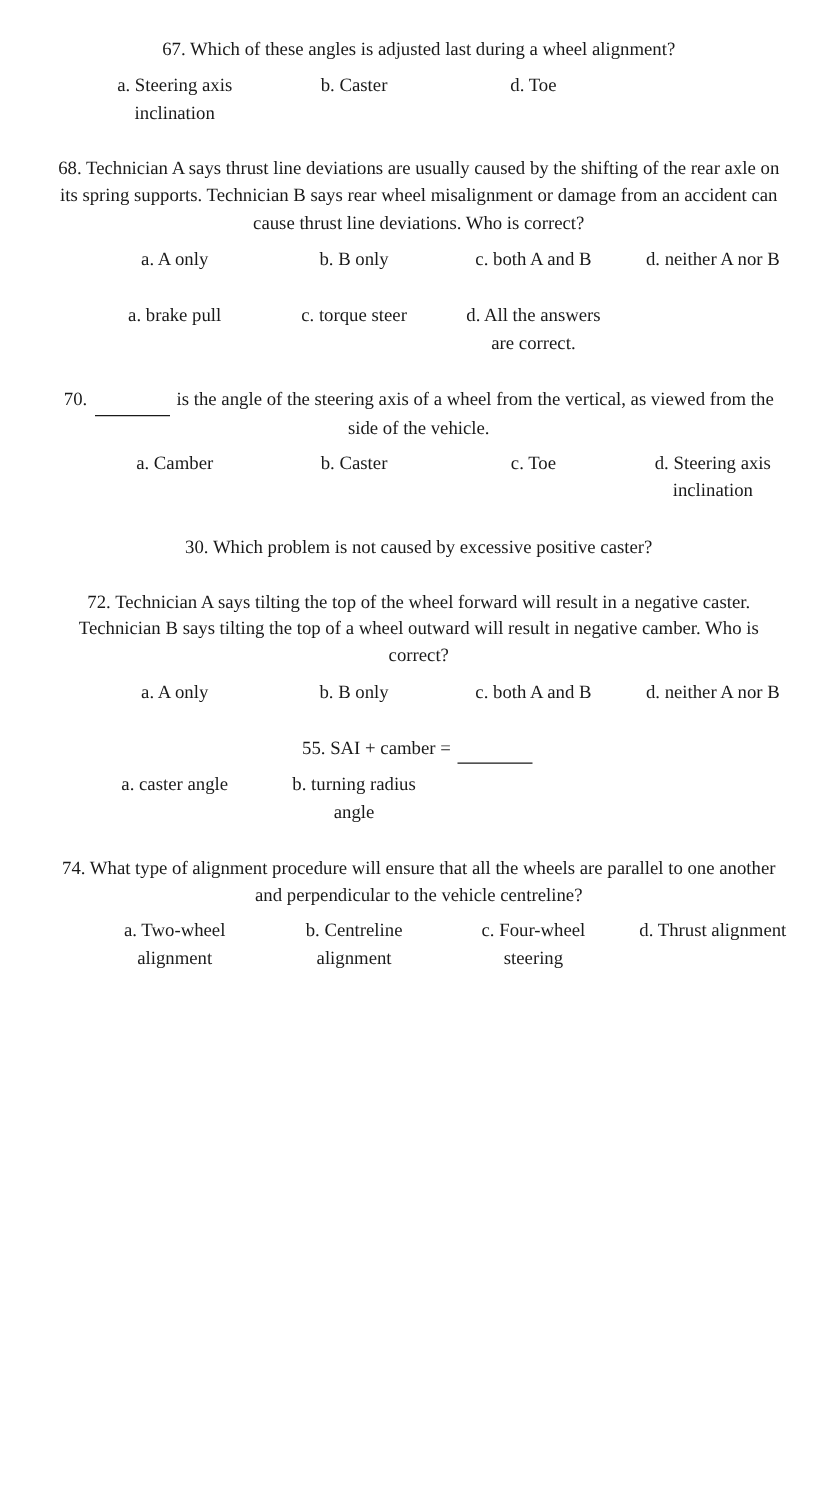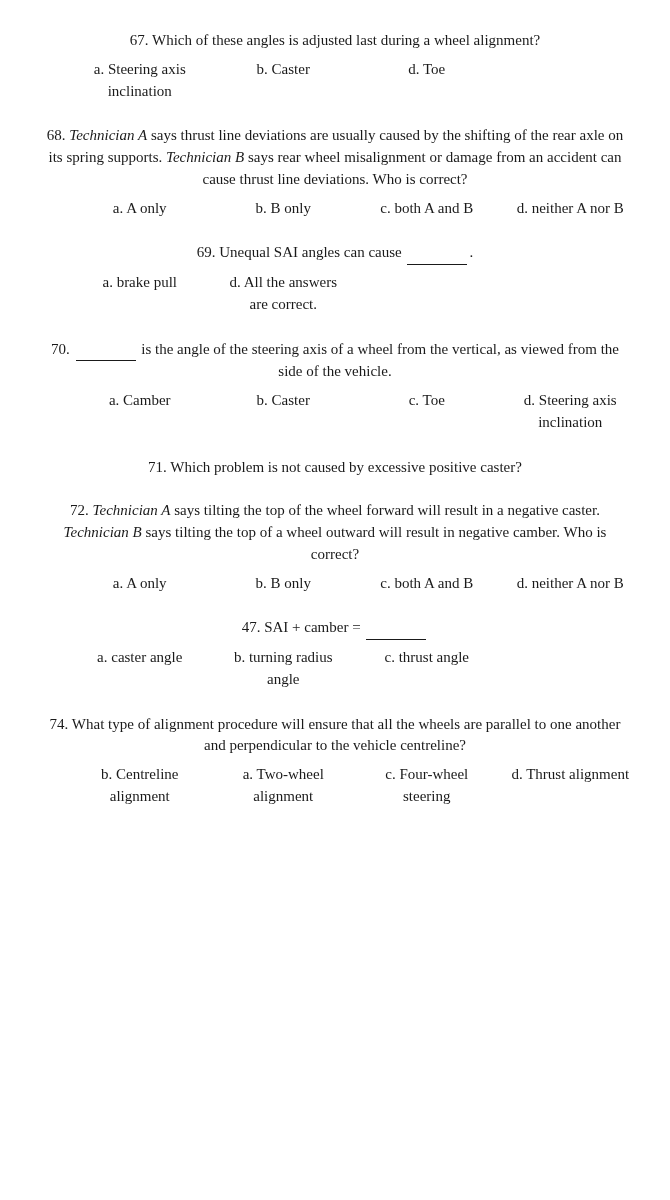--- a/index.html
+++ b/index.html
@@ -28,21 +28,20 @@
       display: grid;
       grid-template-columns: 1fr 1fr 1fr 1fr;
       margin-left: 40px;
       row-gap: 2px;
       gap: 24px;
     }
     .answer-item {
       padding: 1px 0;
     }
     .italic {
-      font-style: italic;
     }
     .blank {
       display: inline-block;
       border-bottom: 1px solid #1a1a1a;
       min-width: 60px;
       margin: 0 2px;
     }
   </style>
 </head>
 <body>
@@ -64,73 +63,70 @@
   </div>
   <div class="answers-grid">
     <div class="answer-item"><span>a. A only</span></div>
     <div class="answer-item"><span>b. B only</span></div>
     <div class="answer-item"><span>c. both A and B</span></div>
     <div class="answer-item"><span>d. neither A nor B</span></div>
   </div>
 </div>
 
 <div class="question-block">
-  <div class="question-text">
-    <span>69. </span><span>Unequal SAI angles can cause <span class="blank">&nbsp;&nbsp;&nbsp;&nbsp;&nbsp;&nbsp;</span>.</span>
-  </div>
   <div class="answers-grid">
     <div class="answer-item"><span>a. brake pull</span></div>
+    <div class="answer-item"><span>c. torque steer</span></div>
     <div class="answer-item"><span>d. All the answers are correct.</span></div>
   </div>
 </div>
 
 <div class="question-block">
   <div class="question-text">
     <span>70. </span><span class="blank">&nbsp;&nbsp;&nbsp;&nbsp;&nbsp;</span><span> is the angle of the steering axis of a wheel from the vertical, as viewed from the side of the vehicle.</span>
   </div>
   <div class="answers-grid">
     <div class="answer-item"><span>a. Camber</span></div>
     <div class="answer-item"><span>b. Caster</span></div>
     <div class="answer-item"><span>c. Toe</span></div>
     <div class="answer-item"><span>d. Steering axis inclination</span></div>
   </div>
 </div>
 
 <div class="question-block">
   <div class="question-text">
-    <span>71. </span><span>Which problem is not caused by excessive positive caster?</span>
+    <span>30. </span><span>Which problem is not caused by excessive positive caster?</span>
   </div>
 </div>
 
 <div class="question-block">
   <div class="question-text">
     <span>72. </span><span class="italic">Technician A</span><span> says tilting the top of the wheel forward will result in a negative caster. </span><span class="italic">Technician B</span><span> says tilting the top of a wheel outward will result in negative camber. Who is correct?</span>
   </div>
   <div class="answers-grid">
     <div class="answer-item"><span>a. A only</span></div>
     <div class="answer-item"><span>b. B only</span></div>
     <div class="answer-item"><span>c. both A and B</span></div>
     <div class="answer-item"><span>d. neither A nor B</span></div>
   </div>
 </div>
 
 <div class="question-block">
   <div class="question-text">
-    <span>47. </span><span>SAI + camber = <span class="blank">&nbsp;&nbsp;&nbsp;&nbsp;&nbsp;&nbsp;</span></span>
+    <span>55. </span><span>SAI + camber = <span class="blank">&nbsp;&nbsp;&nbsp;&nbsp;&nbsp;&nbsp;</span></span>
   </div>
   <div class="answers-grid">
     <div class="answer-item"><span>a. caster angle</span></div>
     <div class="answer-item"><span>b. turning radius angle</span></div>
-    <div class="answer-item"><span>c. thrust angle</span></div>
   </div>
 </div>
 
 <div class="question-block">
   <div class="question-text">
     <span>74. </span><span>What type of alignment procedure will ensure that all the wheels are parallel to one another and perpendicular to the vehicle centreline?</span>
   </div>
   <div class="answers-grid">
+    <div class="answer-item"><span>a. Two-wheel alignment</span></div>
     <div class="answer-item"><span>b. Centreline alignment</span></div>
-    <div class="answer-item"><span>a. Two-wheel alignment</span></div>
     <div class="answer-item"><span>c. Four-wheel steering</span></div>
     <div class="answer-item"><span>d. Thrust alignment</span></div>
   </div>
 </div>
 
 </body></html>

